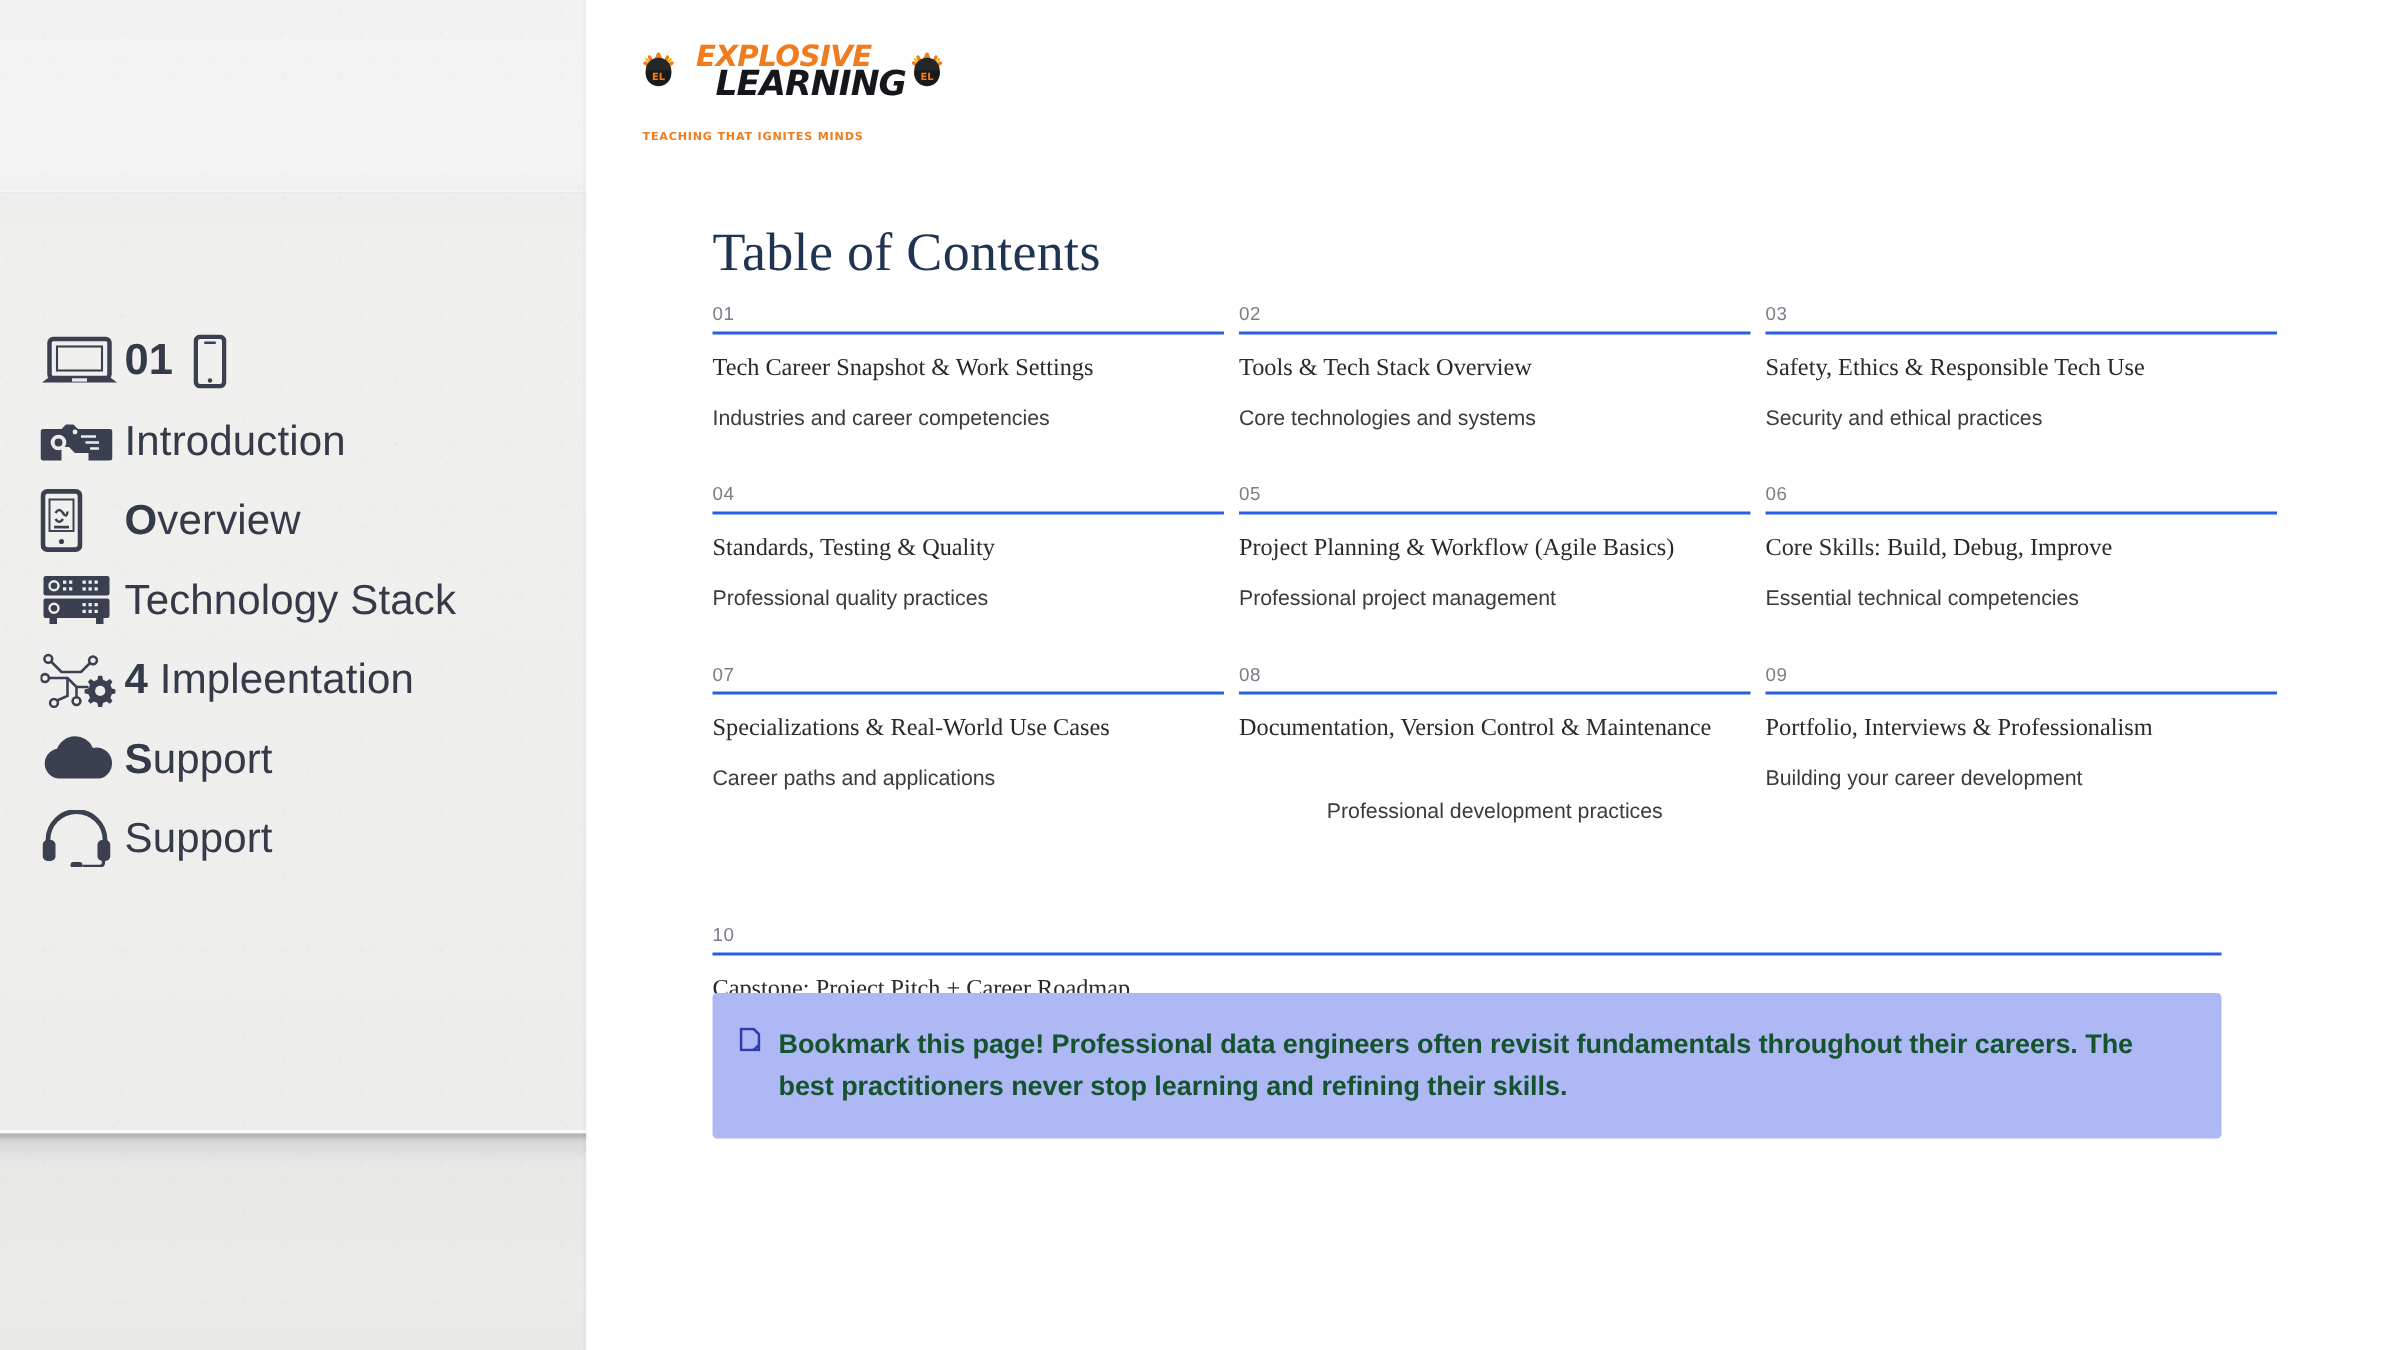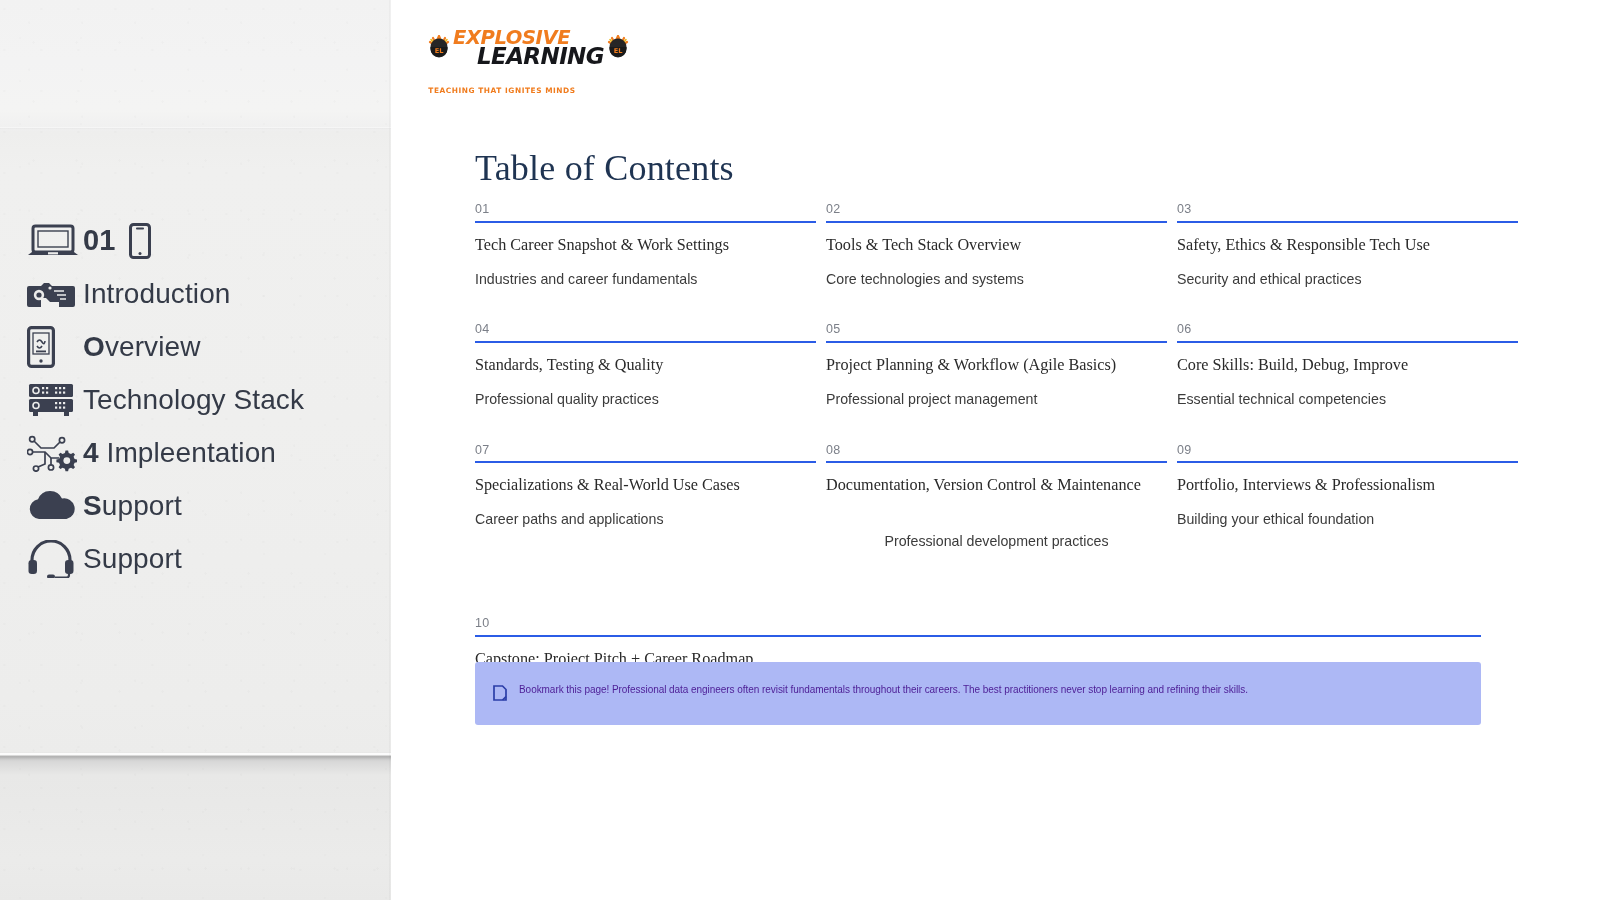--- a/index.html
+++ b/index.html
@@ -66,21 +66,21 @@
   .nav-first-extra { margin-left:14px; display:flex; align-items:center; color:#3b4050; }
 
   
   .main { position:absolute; left:391px; top:0; width:1209px; height:900px; background:#fff; }
 
   .logo-wrap { position:absolute; left:37px; top:29px; width:154px; height:56px; }
   .logo-top { display:flex; align-items:center; gap:3px; }
   .logo-words { display:flex; flex-direction:column; line-height:0.88; }
   .logo-word1 {
     font-family:"DejaVu Sans", sans-serif; font-weight:bold; font-style:italic;
-    font-size:19.5px; color:#F07C1E; letter-spacing:-0.4px;
+    font-size:19.5px; color:#F07C1E; letter-spacing:-0.4px;margin-left:11px;
   }
   .logo-word2 {
     font-family:"DejaVu Sans", sans-serif; font-weight:bold; font-style:italic;
     font-size:23px; color:#16171b; letter-spacing:-0.6px;margin-left:24px;
   }
   .logo-tag {
     font-family:"DejaVu Sans", sans-serif; font-weight:bold;
     font-size:7.4px; color:#F07C1E; letter-spacing:0.55px;
     text-align:center; margin-top:20px; width:148px;
   }
@@ -117,21 +117,21 @@
   .row-gap-c { height:20px; }
 
   .callout {
     position:absolute; left:84px; top:662px; width:1006px;
     background:#adb8f5; border-radius:3px;
     display:flex; align-items:flex-start;
     padding:20px 22px 20px 18px;
   }
   .callout-icon { width:26px; min-width:26px; padding-top:3px; }
   .callout-text {
-    font-size:10px; color:#4c1d95; line-height:1.58; letter-spacing:-0.05px;
+    font-size:18px; color:#14532d; line-height:1.58; letter-spacing:-0.05px;font-weight:bold;
   }
 </style>
 </head>
 <body>
 
 <div class="sidebar">
   <div class="sidebar-seam-top"></div>
   <div class="sidebar-seam-bottom"></div>
   <div class="sidebar-right-edge"></div>
 
@@ -295,21 +295,21 @@
 
   <div class="page-title">Table of Contents</div>
 
   <div class="toc">
 
     <div class="toc-row">
       <div class="toc-cell">
         <div class="toc-num">01</div>
         <div class="toc-rule"></div>
         <div class="toc-title">Tech Career Snapshot &amp; Work Settings</div>
-        <div class="toc-sub">Industries and career fundamentals</div>
+        <div class="toc-sub">Industries and career competencies</div>
       </div>
       <div class="toc-cell">
         <div class="toc-num">02</div>
         <div class="toc-rule"></div>
         <div class="toc-title">Tools &amp; Tech Stack Overview</div>
         <div class="toc-sub">Core technologies and systems</div>
       </div>
       <div class="toc-cell">
         <div class="toc-num">03</div>
         <div class="toc-rule"></div>
@@ -353,21 +353,21 @@
       <div class="toc-cell">
         <div class="toc-num">08</div>
         <div class="toc-rule"></div>
         <div class="toc-title">Documentation, Version Control &amp; Maintenance</div>
         <div class="toc-sub pushed">Professional development practices</div>
       </div>
       <div class="toc-cell">
         <div class="toc-num">09</div>
         <div class="toc-rule"></div>
         <div class="toc-title">Portfolio, Interviews &amp; Professionalism</div>
-        <div class="toc-sub">Building your ethical foundation</div>
+        <div class="toc-sub">Building your career development</div>
       </div>
     </div>
 
     <div class="row-gap-c"></div>
 
     <div class="toc-row">
       <div class="toc-cell full">
         <div class="toc-num">10</div>
         <div class="toc-rule"></div>
         <div class="toc-title">Capstone: Project Pitch + Career Roadmap</div>

